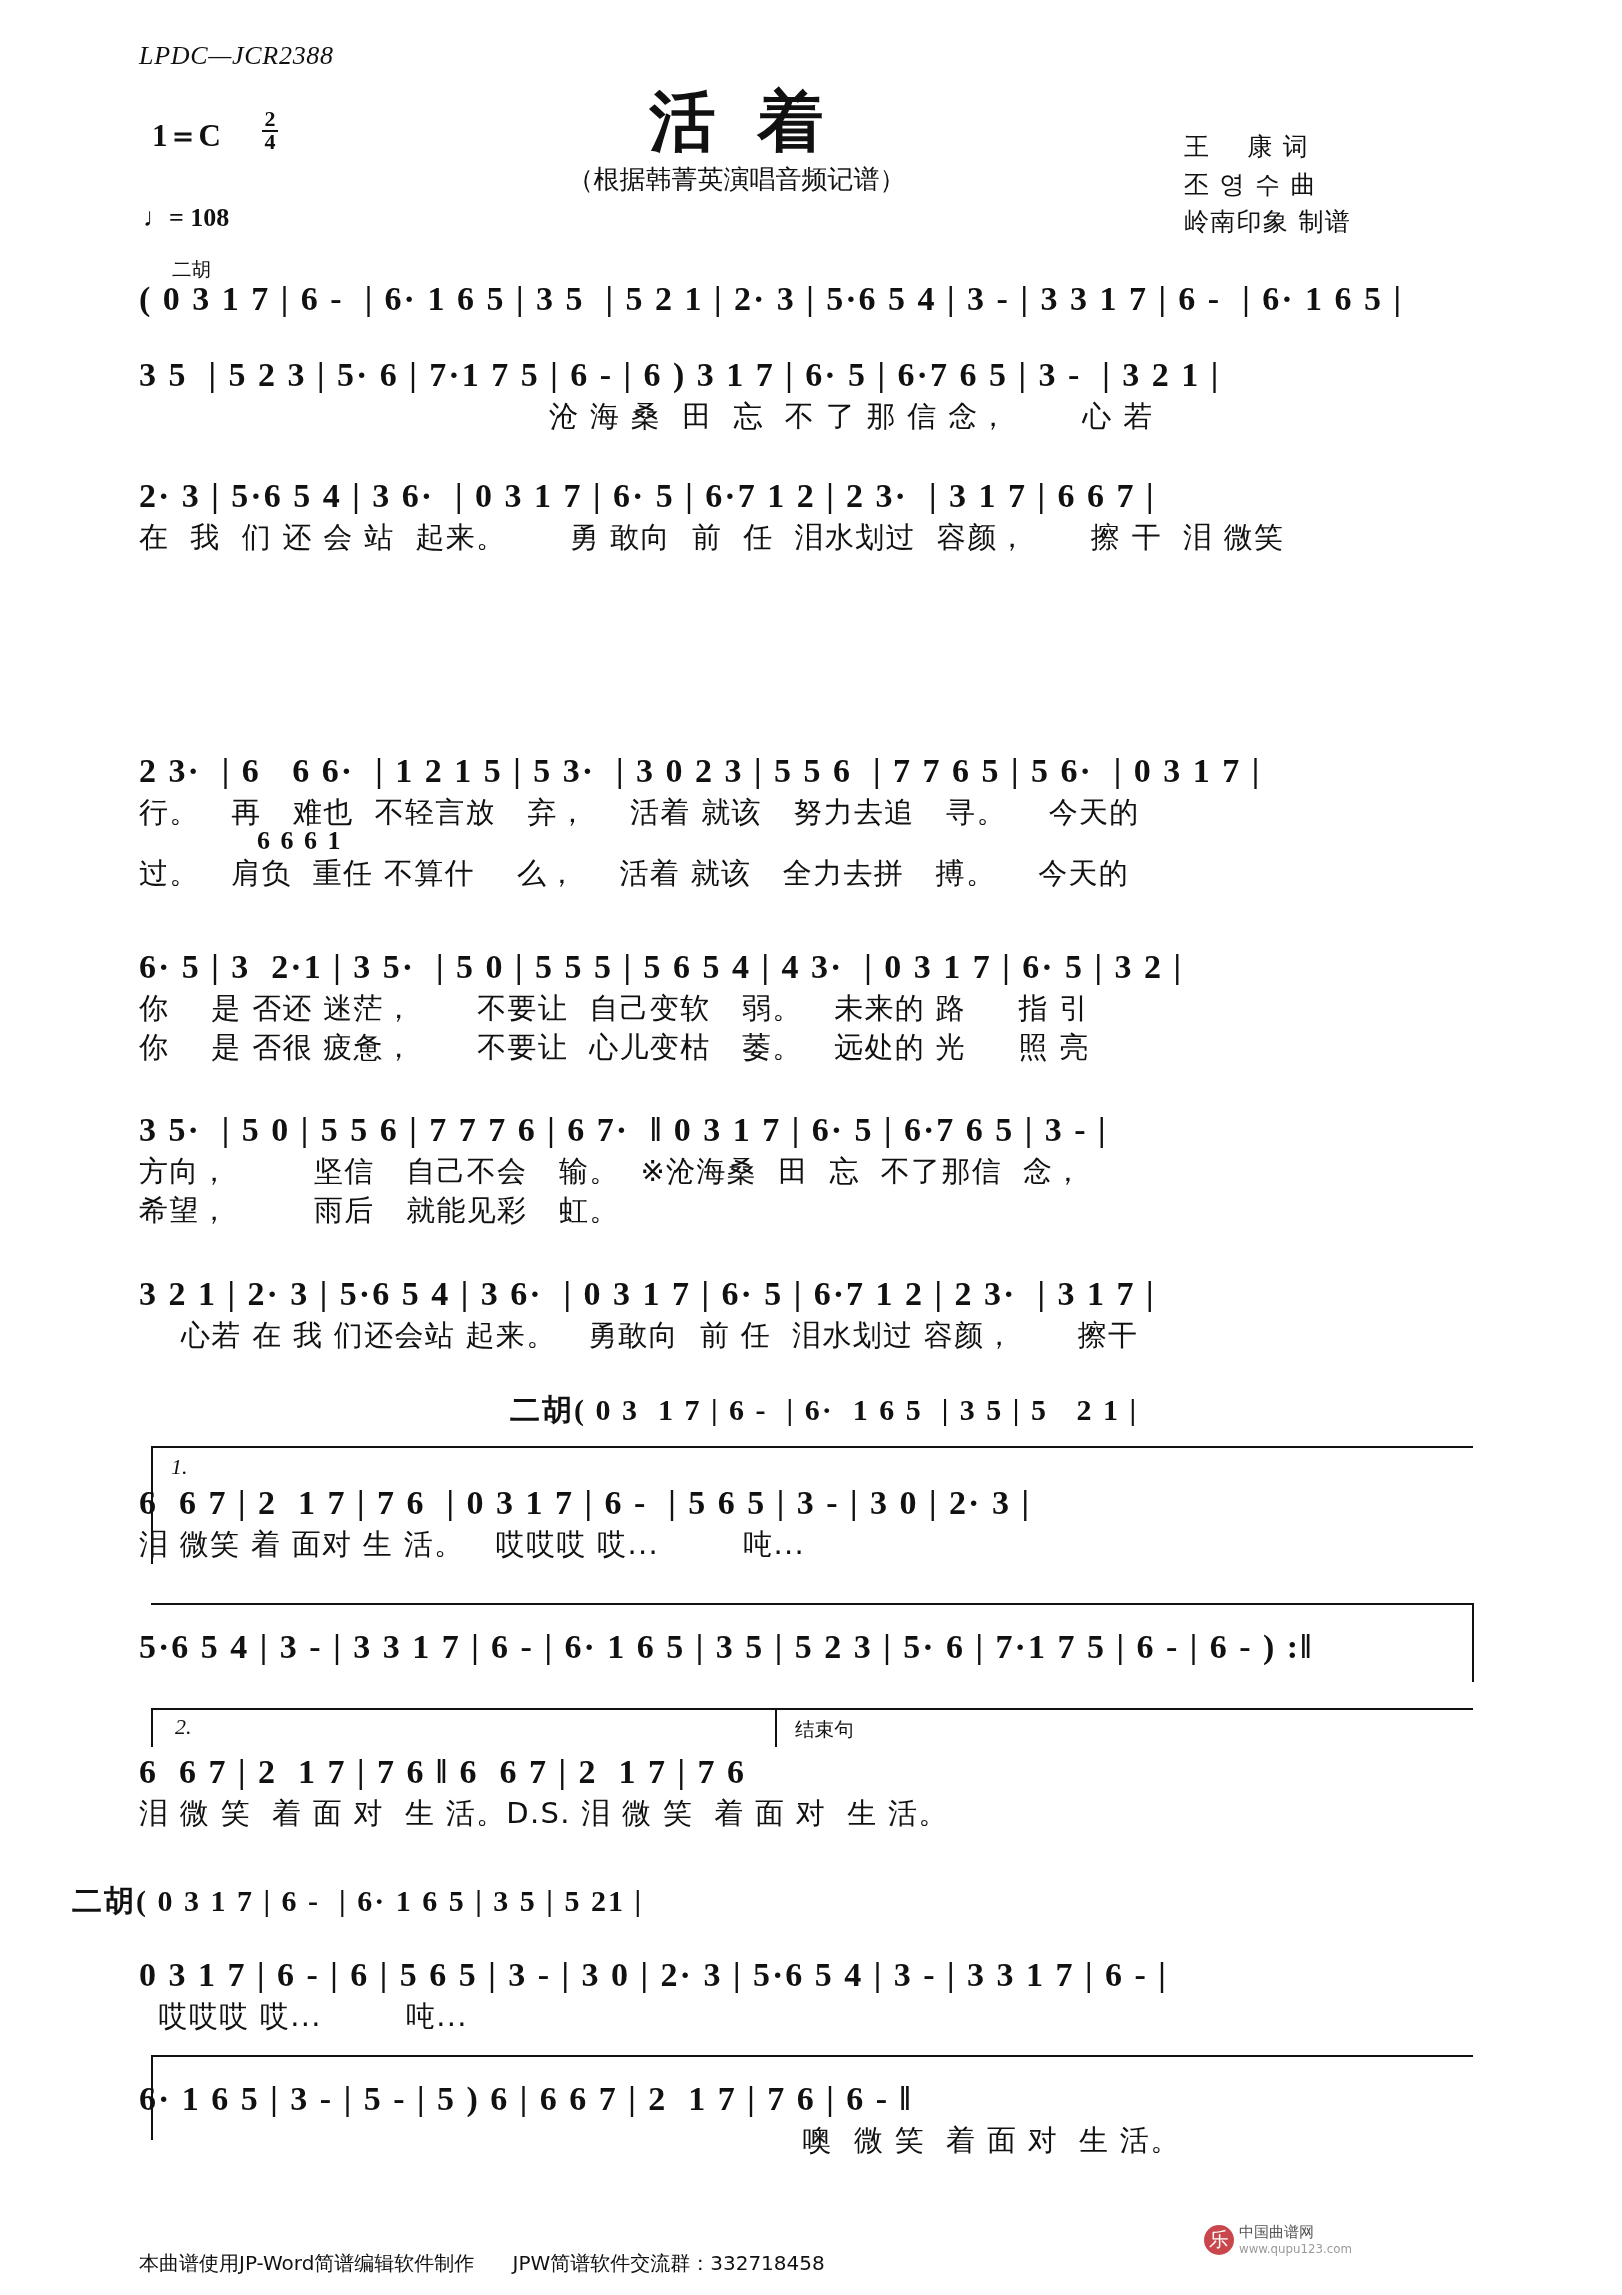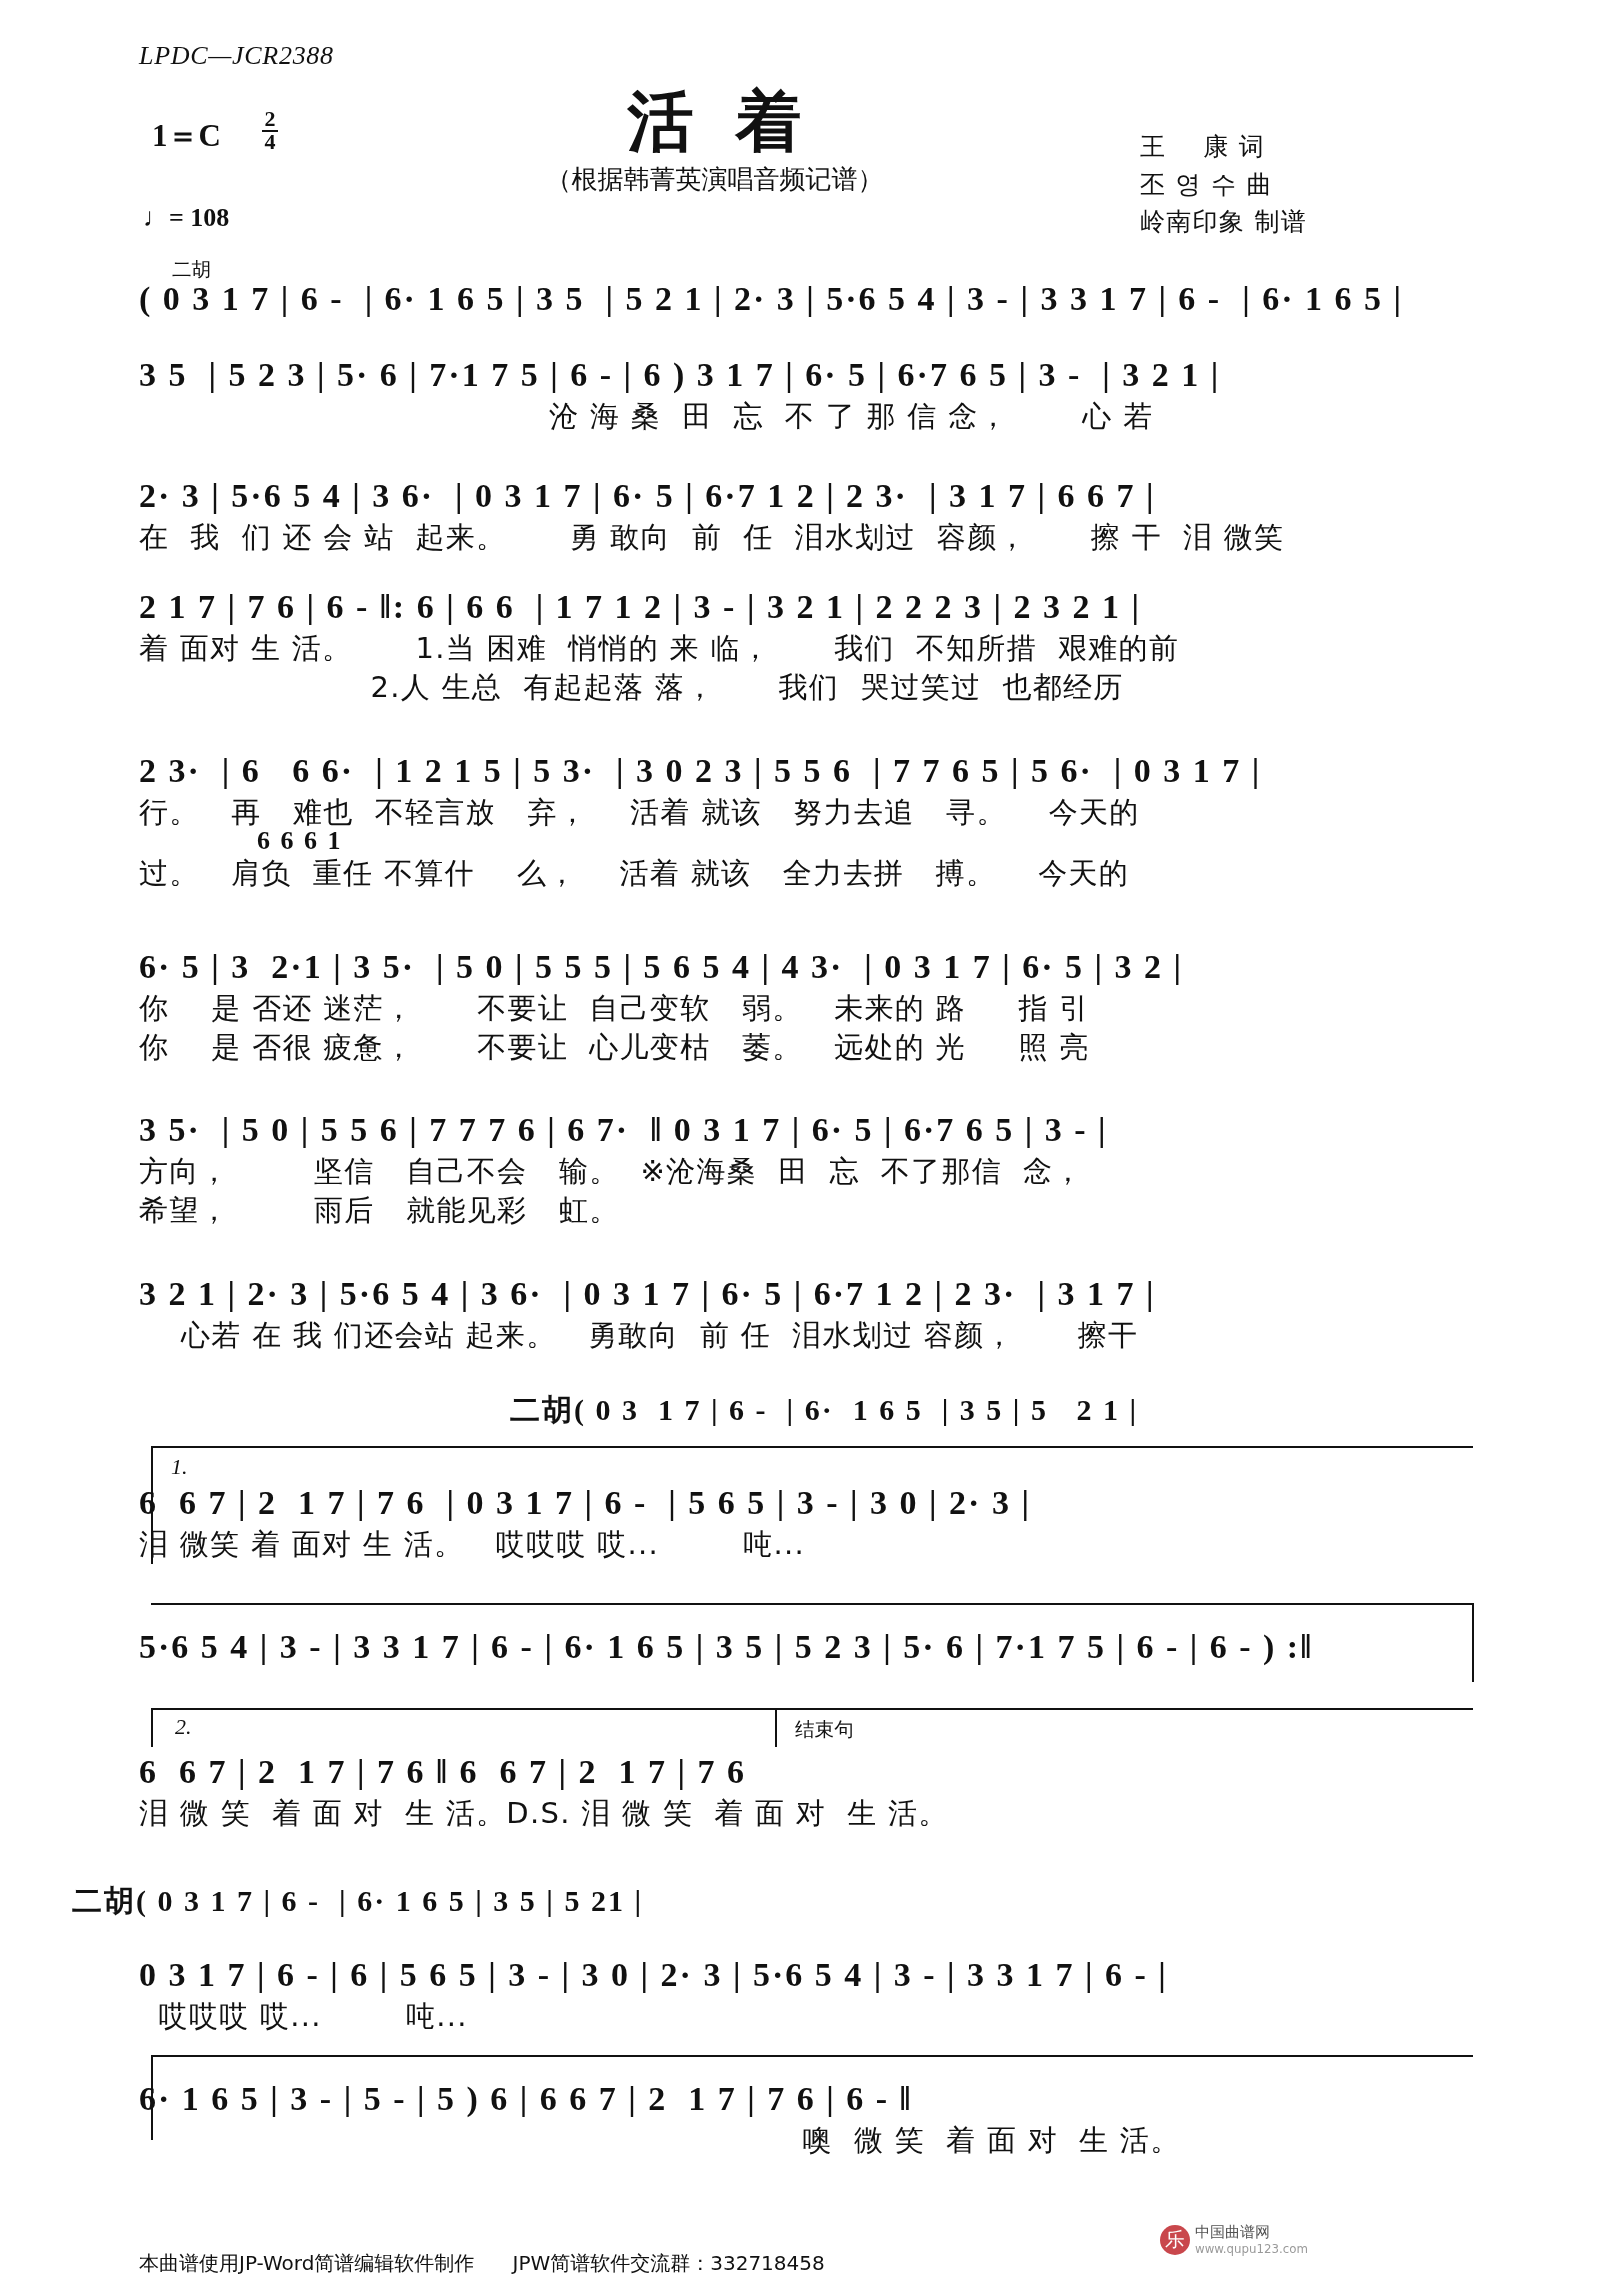--- a/index.html
+++ b/index.html
@@ -4,21 +4,21 @@
 <style>
   html, body { margin:0; padding:0; }
   body {
     width:1623px; height:2295px;
     background:#ffffff;
     font-family:"Liberation Serif", serif;
     color:#111111;
     position:relative;
     overflow:hidden;
   }
-  .page { position:relative; width:1429px; height:2295px; }
+  .page { position:relative; width:1429px; height:2295px;padding-left:44px; }
 
   
   .code {
     position:absolute; left:139px; top:41px;
     font-family:"Liberation Serif", serif;
     font-style:italic; font-size:26px; letter-spacing:0.7px;
   }
   .title {
     position:absolute; left:0; right:0; top:77px;
     text-align:center;
@@ -145,25 +145,20 @@
   <div class="sys" style="top:357px;">
     <div class="notes">3 5  | 5 2 3 | 5· 6 | 7·1 7 5 | 6 - | 6 ) 3 1 7 | 6· 5 | 6·7 6 5 | 3 -  | 3 2 1 |</div>
     <div class="lyr" style="margin-top:6.5px;">                                       沧 海 桑  田  忘  不 了 那 信 念，       心 若</div>
   </div>
 
   <div class="sys" style="top:478px;">
     <div class="notes">2· 3 | 5·6 5 4 | 3 6·  | 0 3 1 7 | 6· 5 | 6·7 1 2 | 2 3·  | 3 1 7 | 6 6 7 |</div>
     <div class="lyr" style="margin-top:6.5px;">在  我  们 还 会 站  起来。      勇 敢向  前  任  泪水划过  容颜，      擦 干  泪 微笑</div>
   </div>
 
-  <div class="sys" style="top:589px;">
-    <div class="notes">2 1 7 | 7 6 | 6 - ‖: 6 | 6 6  | 1 7 1 2 | 3 - | 3 2 1 | 2 2 2 3 | 2 3 2 1 |</div>
-    <div class="lyr" style="margin-top:6.5px;">着 面对 生 活。      1.当 困难  悄悄的 来 临，      我们  不知所措  艰难的前</div>
-    <div class="lyr" style="margin-top:3.9px;">                      2.人 生总  有起起落 落，      我们  哭过笑过  也都经历</div>
-  </div>
 
   <div class="sys" style="top:753px;">
     <div class="notes">2 3·  | 6   6 6·  | 1 2 1 5 | 5 3·  | 3 0 2 3 | 5 5 6  | 7 7 6 5 | 5 6·  | 0 3 1 7 |</div>
     <div class="lyr" style="margin-top:6.5px;">行。   再   难也  不轻言放   弃，    活着 就该   努力去追   寻。    今天的</div>
     <div class="notes" style="font-size:26px; margin-top:-2.6px; margin-left:118px;">6 6 6 1</div>
     <div class="lyr" style="margin-top:1.3px;">过。   肩负  重任 不算什    么，    活着 就该   全力去拼   搏。    今天的</div>
   </div>
 
   <div class="sys" style="top:949px;">
     <div class="notes">6· 5 | 3  2·1 | 3 5·  | 5 0 | 5 5 5 | 5 6 5 4 | 4 3·  | 0 3 1 7 | 6· 5 | 3 2 |</div>

